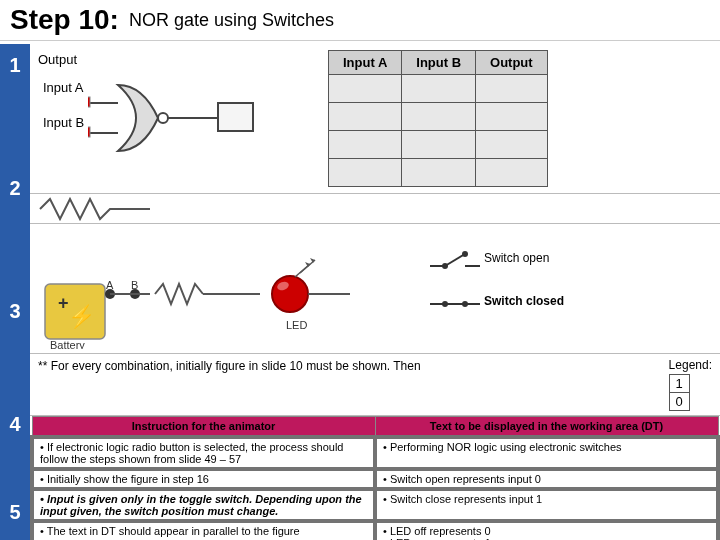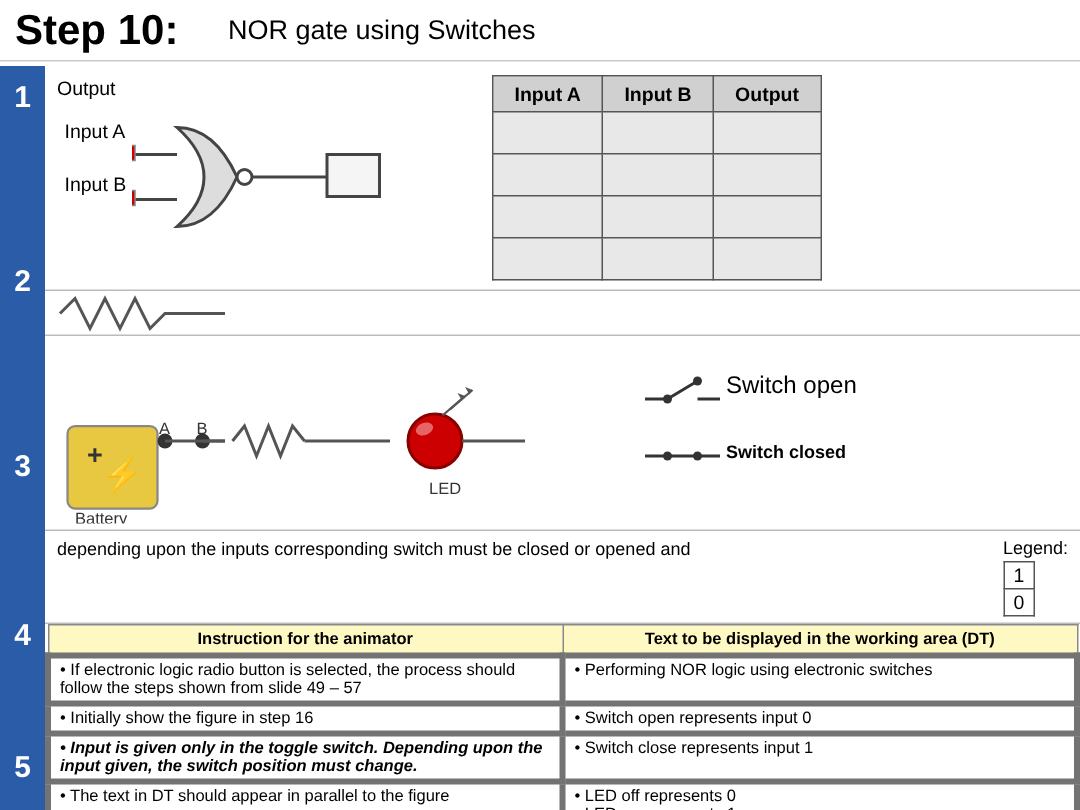--- a/index.html
+++ b/index.html
@@ -11,21 +11,20 @@
       overflow: hidden;
       position: relative;
     }
 
     
     .header {
       display: flex;
       align-items: center;
       padding: 4px 10px;
       border-bottom: 1px solid #ccc;
-      gap: 23px;
     }
     .header-step {
       font-size: 28px;
       font-weight: bold;
       margin-right: 10px;
     }
     .header-title {
       font-size: 18px;
       font-weight: normal;
     }
@@ -179,21 +178,21 @@
     .section5 {
       height: 125px;
       overflow: hidden;
     }
     .instruction-table {
       width: 100%;
       border-collapse: collapse;
       font-size: 11px;
     }
     .instruction-table th {
-      background: #fef9c3;
+      background: #be185d;
       border: 1px solid #888;
       padding: 3px 6px;
       font-weight: bold;
       text-align: center;
     }
     .instruction-table td {
       border: 4px solid #737373;
       padding: 2px 6px;
       vertical-align: top;
     }
@@ -328,38 +327,38 @@
 
     <div class="switch-legend">
       <div class="switch-legend-item">
         <svg width="50" height="25">
           <line x1="0" y1="20" x2="15" y2="20" stroke="#333" stroke-width="2"></line>
           <circle cx="15" cy="20" r="3" fill="#333"></circle>
           <line x1="15" y1="20" x2="35" y2="8" stroke="#333" stroke-width="2"></line>
           <circle cx="35" cy="8" r="3" fill="#333"></circle>
           <line x1="35" y1="20" x2="50" y2="20" stroke="#333" stroke-width="2"></line>
         </svg>
-        <span style="font-size:16px; margin-left:4px;">Switch open</span>
+        <span style="font-size:12px; margin-left:4px;">Switch open</span>
       </div>
       <div class="switch-legend-item">
         <svg width="50" height="25">
           <line x1="0" y1="15" x2="15" y2="15" stroke="#333" stroke-width="2"></line>
           <circle cx="15" cy="15" r="3" fill="#333"></circle>
           <line x1="15" y1="15" x2="35" y2="15" stroke="#333" stroke-width="2"></line>
           <circle cx="35" cy="15" r="3" fill="#333"></circle>
           <line x1="35" y1="15" x2="50" y2="15" stroke="#333" stroke-width="2"></line>
         </svg>
         <span style="font-size:12px; margin-left:4px;font-weight:bold;">Switch closed</span>
       </div>
     </div>
   </div>
 
   <div class="section4">
     <div class="section4-text">
-      <div>depending upon the inputs corresponding switch must be closed or opened and</div>
+      <div>** For every combination, initially figure in slide 10 must be shown. Then</div>
     </div>
     <div class="legend-box">
       <span>Legend:</span>
       <table class="legend-grid">
         <tbody>
             <tr>
           <td>1</td>
         </tr>
         <tr>
           <td>0</td>

